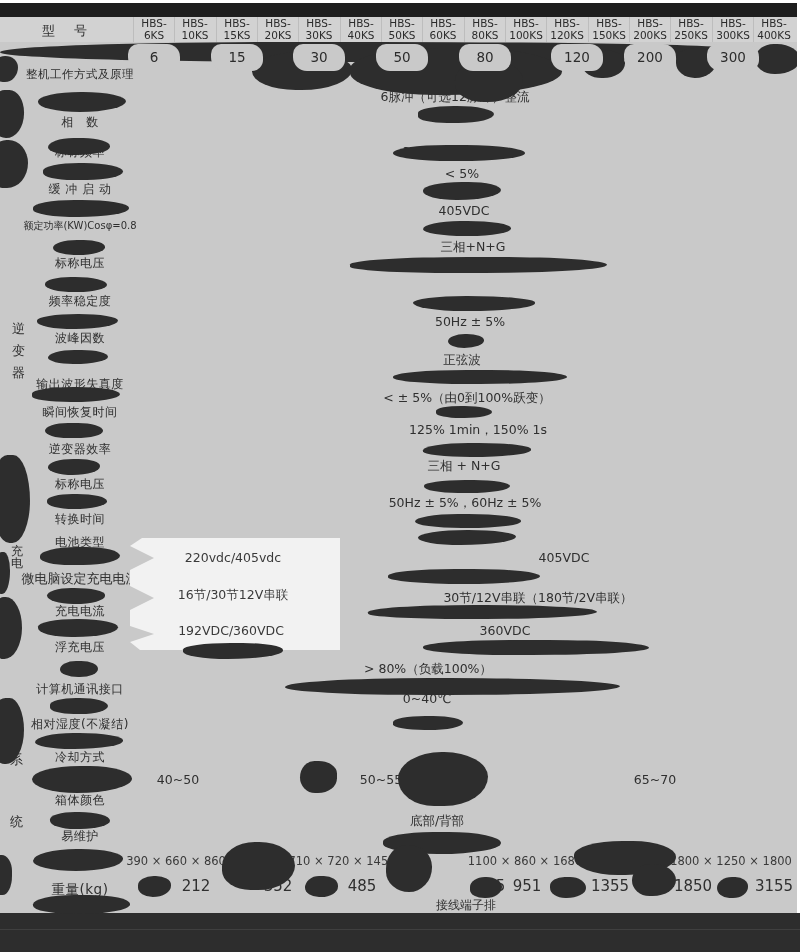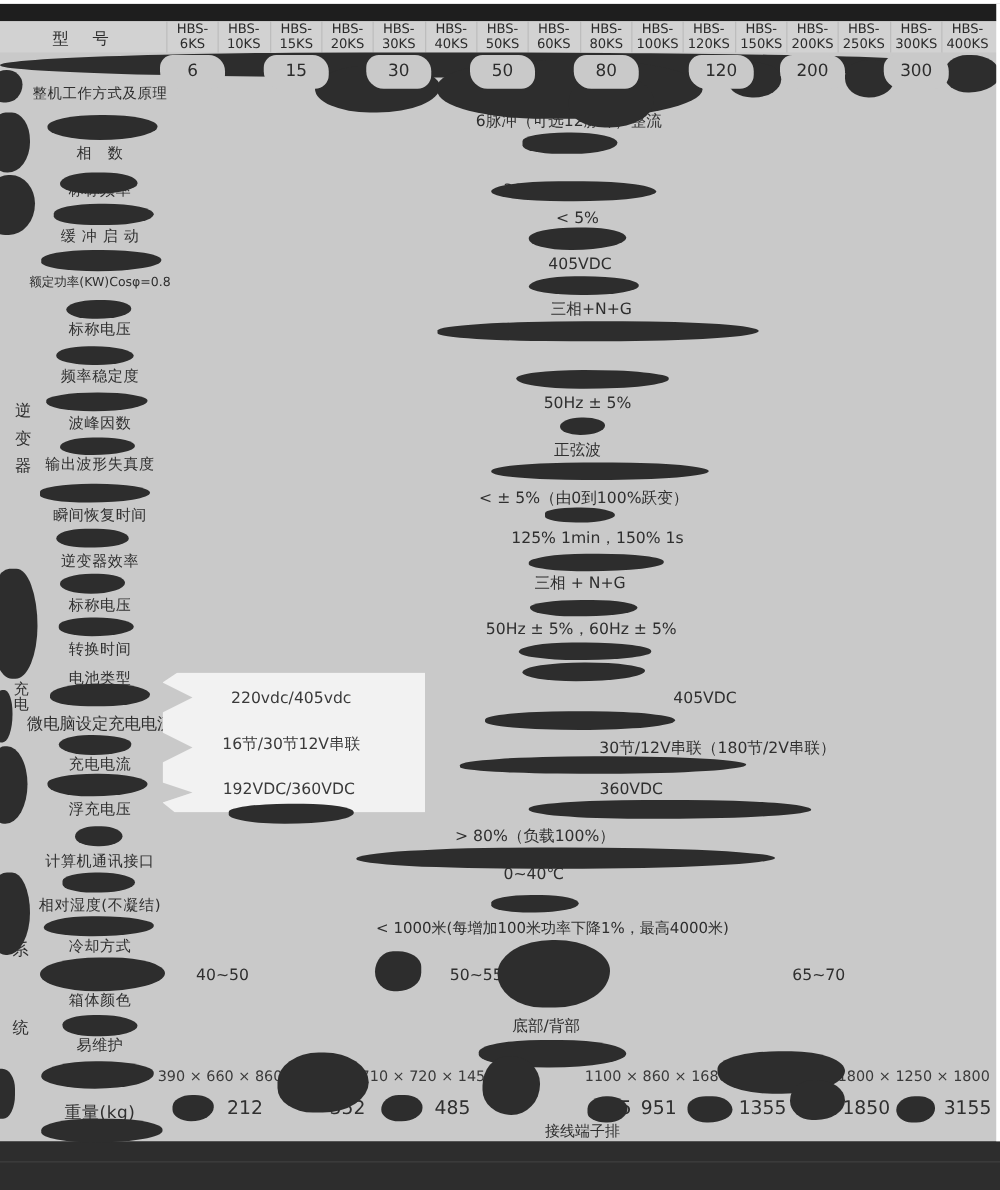--- a/index.html
+++ b/index.html
@@ -75,21 +75,21 @@
   <div class="vchar" style="left:10px;top:813px;">统</div>
 
   <div class="t lbl" style="left:80px;top:67px;font-size:11.5px;">整机工作方式及原理</div>
   <div class="t lbl" style="left:80px;top:114px;">相　数</div>
   <div class="t lbl" style="left:80px;top:144px;">标称频率</div>
   <div class="t lbl" style="left:80px;top:181px;">缓 冲 启 动</div>
   <div class="t small" style="left:80px;top:219px;">额定功率(KW)Cosφ=0.8</div>
   <div class="t lbl" style="left:80px;top:255px;">标称电压</div>
   <div class="t lbl" style="left:80px;top:293px;">频率稳定度</div>
   <div class="t lbl" style="left:80px;top:330px;">波峰因数</div>
-  <div class="t lbl" style="left:80px;top:363px;">输出波形失真度</div>
+  <div class="t lbl" style="left:80px;top:376px;">输出波形失真度</div>
   <div class="t lbl" style="left:80px;top:404px;">瞬间恢复时间</div>
   <div class="t lbl" style="left:80px;top:441px;">逆变器效率</div>
   <div class="t lbl" style="left:80px;top:476px;">标称电压</div>
   <div class="t lbl" style="left:80px;top:511px;">转换时间</div>
   <div class="t lbl" style="left:80px;top:534px;">电池类型</div>
   <div class="t lbl" style="left:80px;top:570px;font-size:13px;letter-spacing:0;">微电脑设定充电电流</div>
   <div class="t lbl" style="left:80px;top:603px;">充电电流</div>
   <div class="t lbl" style="left:80px;top:639px;">浮充电压</div>
   <div class="t lbl" style="left:80px;top:681px;">计算机通讯接口</div>
   <div class="t lbl" style="left:80px;top:716px;">相对湿度(不凝结)</div>
@@ -103,25 +103,24 @@
   <div class="t val" style="left:462px;top:166px;">&lt; 5%</div>
   <div class="t val" style="left:464px;top:203px;">405VDC</div>
   <div class="t val" style="left:473px;top:239px;">三相+N+G</div>
   <div class="t val" style="left:470px;top:314px;">50Hz ± 5%</div>
   <div class="t val" style="left:462px;top:352px;">正弦波</div>
   <div class="t val" style="left:467px;top:390px;">&lt; ± 5%（由0到100%跃变）</div>
   <div class="t val" style="left:478px;top:422px;">125% 1min，150% 1s</div>
   <div class="t val" style="left:464px;top:458px;">三相 + N+G</div>
   <div class="t val" style="left:465px;top:495px;">50Hz ± 5%，60Hz ± 5%</div>
   <div class="t val" style="left:564px;top:550px;">405VDC</div>
-  <div class="t val" style="left:538px;top:590px;margin-left:36px;">30节/12V串联（180节/2V串联）</div>
+  <div class="t val" style="left:538px;top:590px;">30节/12V串联（180节/2V串联）</div>
   <div class="t val" style="left:505px;top:623px;">360VDC</div>
   <div class="t val" style="left:428px;top:661px;">&gt; 80%（负载100%）</div>
   <div class="t val" style="left:427px;top:691px;">0~40℃</div>
-  <div class="t val" style="left:442px;top:734px;font-size:12px;">&lt; 1000米(每增加100米功率下降1%，最高4000米)</div>
   <div class="t val" style="left:437px;top:813px;">底部/背部</div>
 
   <div id="chargebox"></div>
   <div class="boxline" style="left:233px;top:550px;">220vdc/405vdc</div>
   <div class="boxline" style="left:233px;top:587px;">16节/30节12V串联</div>
   <div class="boxline" style="left:231px;top:623px;">192VDC/360VDC</div>
 
   <div class="t val" style="left:178px;top:772px;">40~50</div>
   <div class="t val" style="left:381px;top:772px;">50~55</div>
   <div class="t val" style="left:655px;top:772px;">65~70</div>

